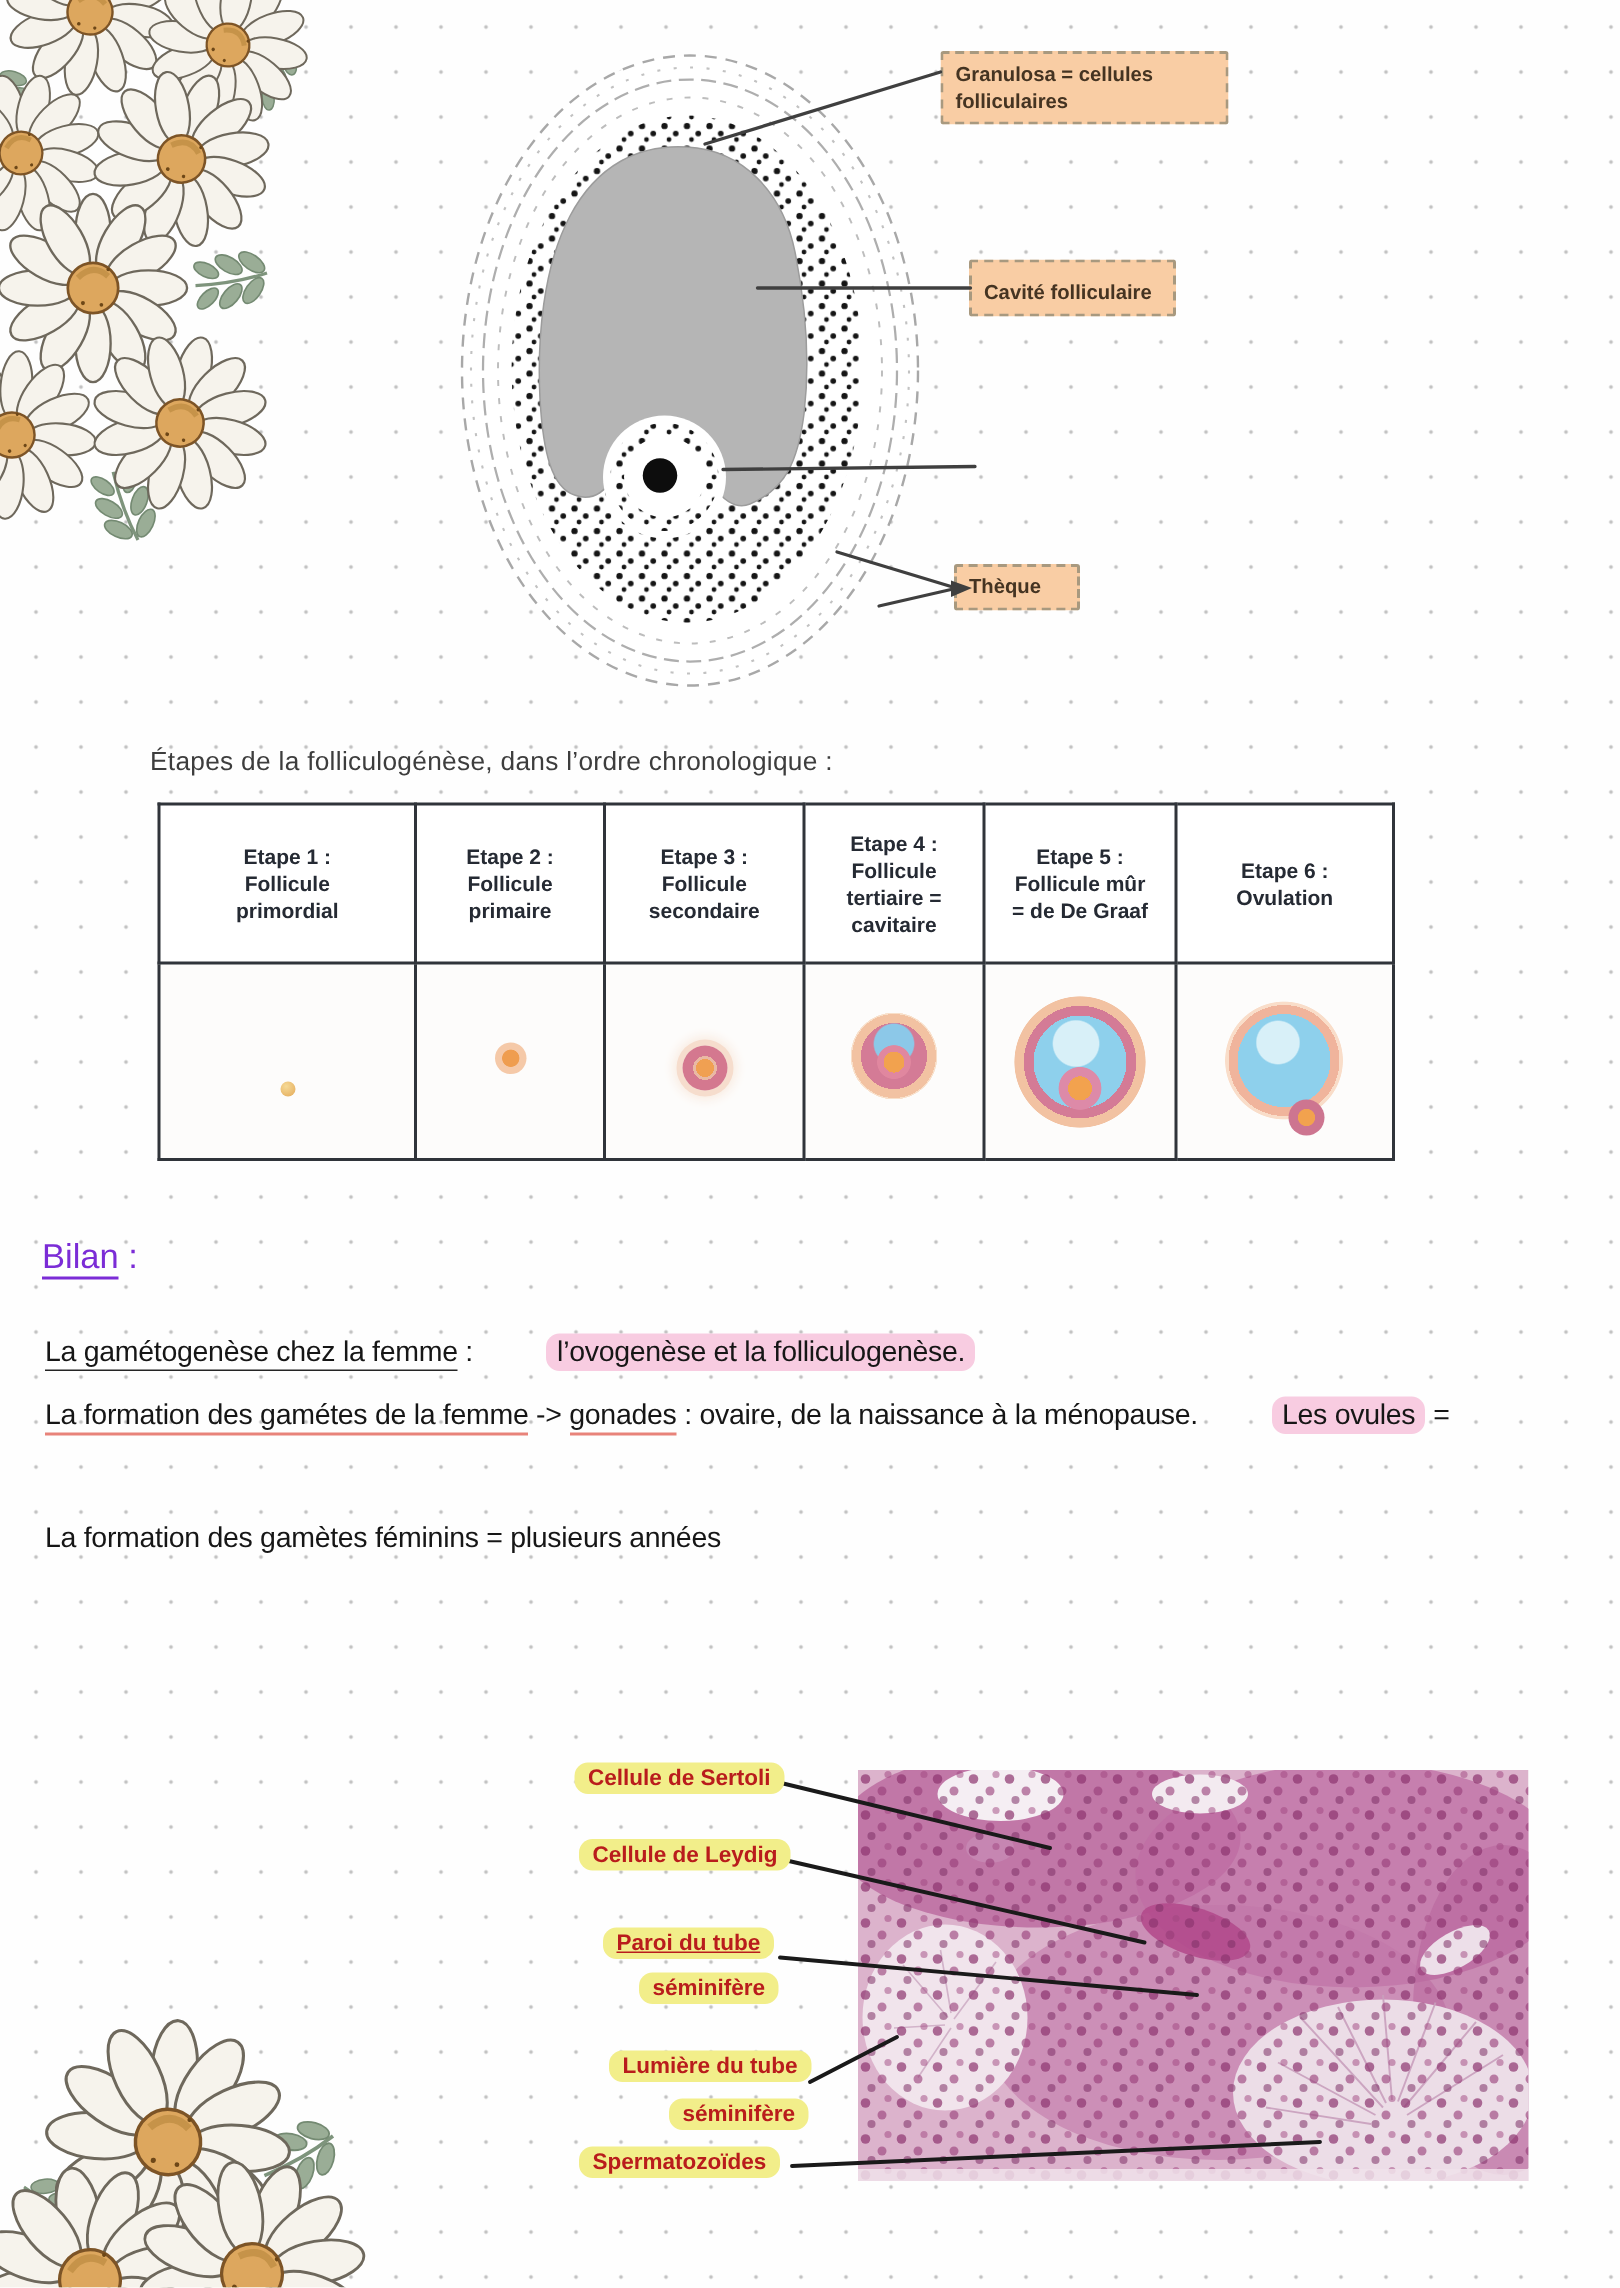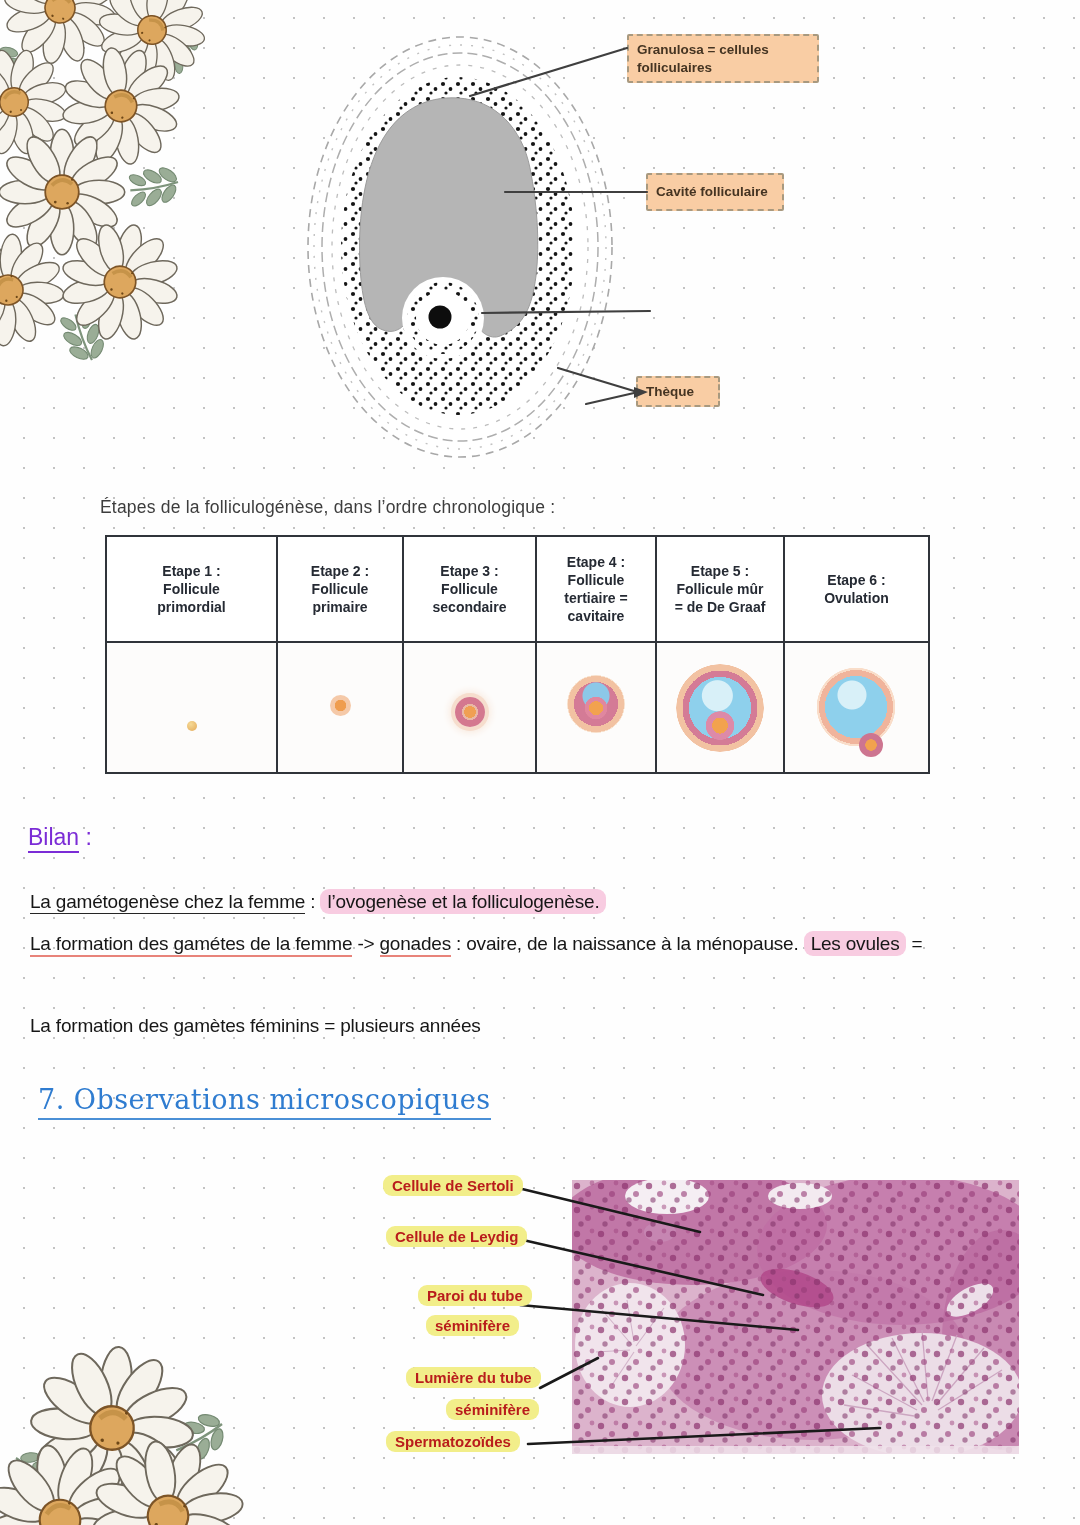--- a/index.html
+++ b/index.html
@@ -9,21 +9,21 @@
     background-image:radial-gradient(circle, #c3c3c3 1.1px, rgba(0,0,0,0) 1.5px);
     background-size:30px 30px; background-position:9px 3px;
     font-family:"Liberation Sans", sans-serif; color:#1a1a1a;
   }
   svg{display:block;}
   
   .dlabel{
     position:absolute; box-sizing:border-box;
     background:#f9cda4; border:2px dashed #a8997f; border-radius:2px;
     font-size:13.5px; font-weight:bold; color:#453422; line-height:1.3;
-    padding:5px 8px; display:flex; align-items:center;
+    padding:5px 8px; display:flex; align-items:flex-end;
   }
   
   .ttitle{position:absolute; left:100px; top:497px; font-size:17.5px; color:#3d3d3d; letter-spacing:.2px;}
   table.ftable{position:absolute; left:105px; top:535px; border-collapse:collapse; table-layout:fixed; background:#fff;}
   table.ftable th, table.ftable td{border:2.5px solid #30343a;}
   table.ftable th{
     height:100px; font-size:14px; font-weight:bold; color:#252a33;
     text-align:center; vertical-align:middle; white-space:pre-line; line-height:1.3; padding:2px 3px;
   }
   table.ftable td{height:127px; text-align:center; vertical-align:middle; background:#fdfcfb;}
@@ -45,21 +45,21 @@
       radial-gradient(circle at 45% 35%, #d8f0f8 0 14px, rgba(0,0,0,0) 15px),
       radial-gradient(circle at 50% 50%, #8ed0ec 0 31px, #f0b49c 31px 37px, #f9ddc9 37px 39px, rgba(0,0,0,0) 39.5px);}
   .f6o{position:absolute;left:46px;top:66px;width:24px;height:24px;border-radius:50%;
       background:radial-gradient(circle, #f2a24e 0 5.5px, #cd7590 6px 12px);}
   
   .bilan-h{position:absolute; left:28px; top:824px; font-size:23px; color:#7b2cd6; font-weight:500;}
   .bilan-h .u{border-bottom:2px solid #7b2cd6; padding-bottom:1px;}
   .tline{position:absolute; left:30px; font-size:19px; letter-spacing:-0.2px; color:#161616; white-space:nowrap;}
   .u-black{border-bottom:1.7px solid #252525; padding-bottom:1px;}
   .u-red{border-bottom:2.2px solid #e8837a; padding-bottom:1px;}
-  .hl-pink{background:#f8cce1; border-radius:9px; padding:2px 7px;}
+  .hl-pink{background:#f8cce1; border-radius:9px; padding:2px 7px;margin-left:44px;}
   
   .sec7{position:absolute; left:38px; top:1084px; font-family:"DejaVu Serif", serif;
         font-size:27px; color:#2f7cd0; letter-spacing:.5px;}
   .sec7 .u{border-bottom:2.5px solid #4a8fd6; padding-bottom:3px;}
   .subh{position:absolute; left:16px; top:1150px; font-size:23px; color:#a21fd8;}
   .subh .u{border-bottom:2px solid #8b1ec4; padding-bottom:2px;}
   
   .hlabel{position:absolute; font-size:15px; font-weight:bold; color:#b91c1c;
           background:#f2ee8a; border-radius:9px; padding:2px 9px; white-space:nowrap; z-index:6;}
   .histo{position:absolute; left:572px; top:1180px; z-index:3;}
@@ -279,23 +279,20 @@
   <div class="tline" style="top:891px;">
     <span class="u-black">La gamétogenèse chez la femme</span><span> : </span><span class="hl-pink">l’ovogenèse et la folliculogenèse.</span>
   </div>
   <div class="tline" style="top:933px;">
     <span class="u-red">La formation des gamétes de la femme</span><span> -&gt; </span><span class="u-red">gonades</span><span> : ovaire, de la naissance à la ménopause. </span><span class="hl-pink">Les ovules</span><span> =</span>
   </div>
   <div class="tline" style="top:1015px;">
     <span>La formation des gamètes féminins = plusieurs années</span>
   </div>
 
-  <div class="sec7">
-    <span class="u">7. Observations microscopiques</span>
-  </div>
 
   <svg class="histo" width="447" height="274" viewBox="0 0 447 274">
     <defs>
       <pattern id="nuc" width="24" height="24" patternUnits="userSpaceOnUse">
         <circle cx="5" cy="6" r="3.2" fill="#8e3570" opacity="0.7"></circle>
         <circle cx="16" cy="14" r="3" fill="#963b77" opacity="0.6"></circle>
         <circle cx="9" cy="20" r="2.7" fill="#7e2f66" opacity="0.55"></circle>
         <circle cx="20" cy="3" r="2.4" fill="#a0457f" opacity="0.5"></circle>
       </pattern>
     </defs>
@@ -341,19 +338,19 @@
       <line x1="13" y1="18" x2="195" y2="62"></line>
       <line x1="18" y1="70" x2="258" y2="125"></line>
       <line x1="15" y1="135" x2="293" y2="160"></line>
       <line x1="35" y1="218" x2="93" y2="188"></line>
       <line x1="23" y1="274" x2="375" y2="258"></line>
     </g>
   </svg>
 
   <div class="hlabel" style="left:383px; top:1175px;">Cellule de Sertoli</div>
   <div class="hlabel" style="left:386px; top:1226px;">Cellule de Leydig</div>
-  <div class="hlabel" style="left:418px; top:1285px;">Paroi du tube</div>
+  <div class="hlabel" style="left:402px; top:1285px;text-decoration:underline;">Paroi du tube</div>
   <div class="hlabel" style="left:426px; top:1315px;">séminifère</div>
   <div class="hlabel" style="left:406px; top:1367px;">Lumière du tube</div>
   <div class="hlabel" style="left:446px; top:1399px;">séminifère</div>
   <div class="hlabel" style="left:386px; top:1431px;">Spermatozoïdes</div>
 
 </div>
 
 </body></html>

